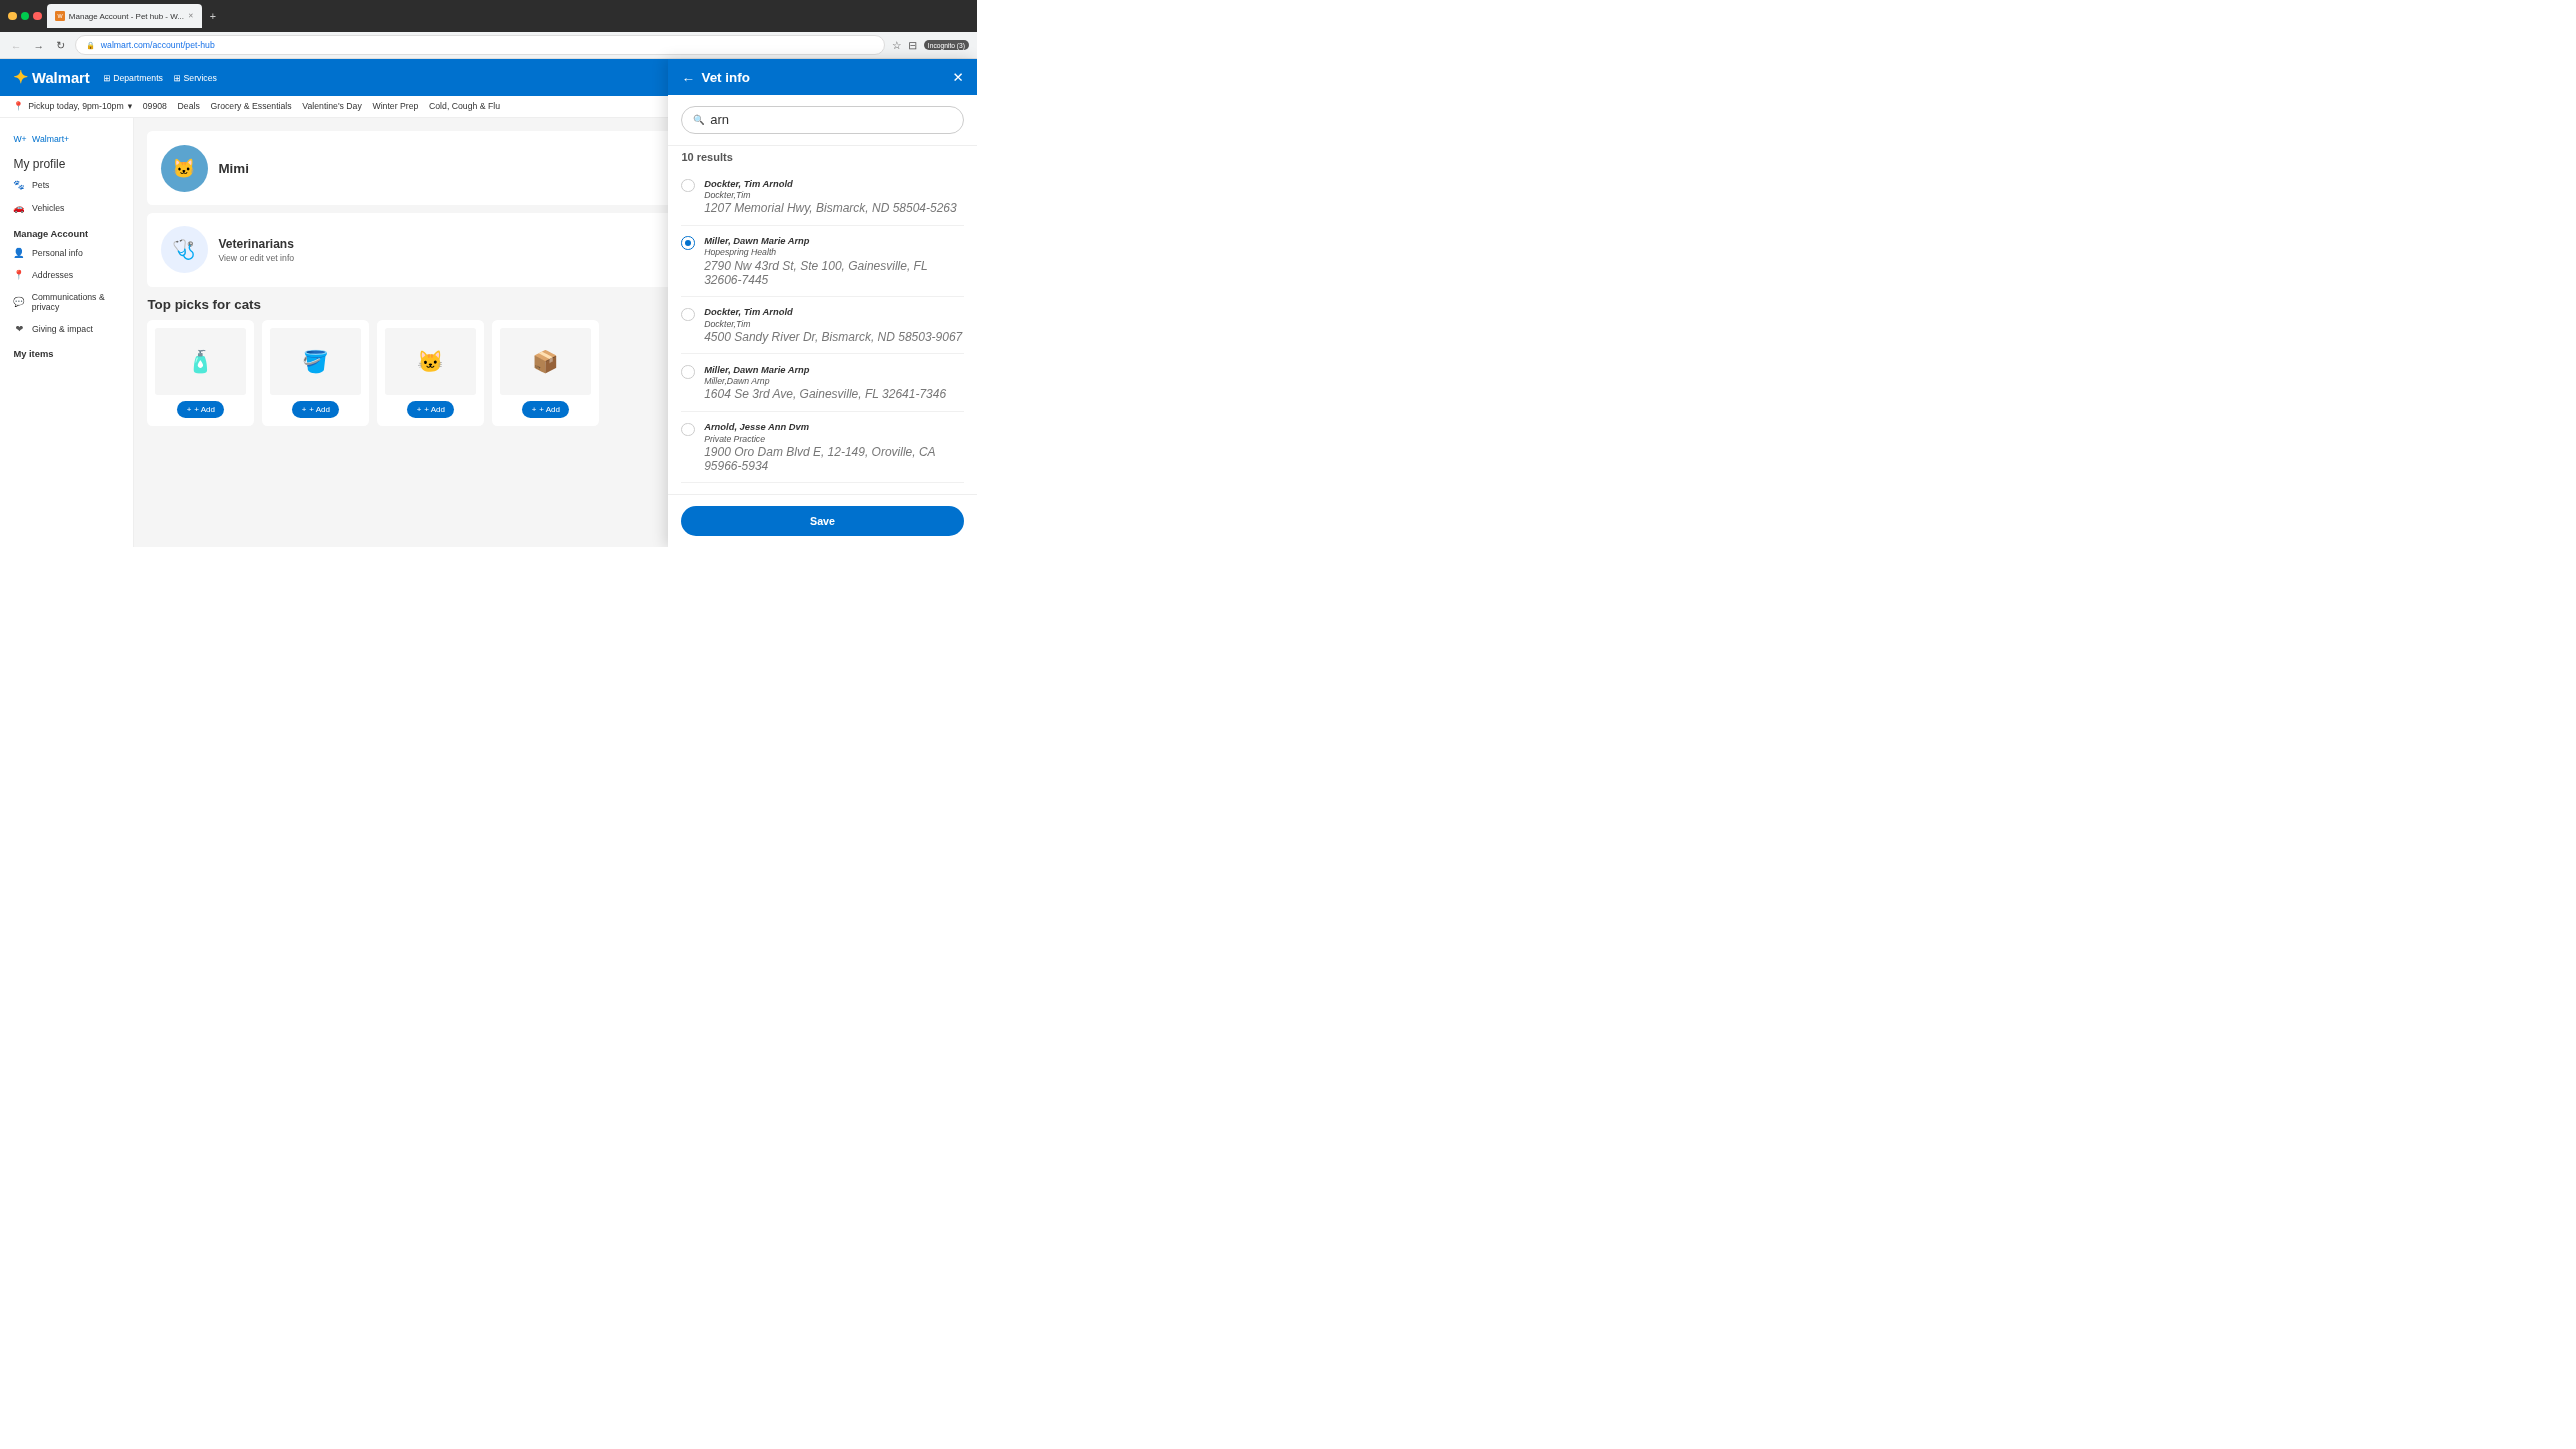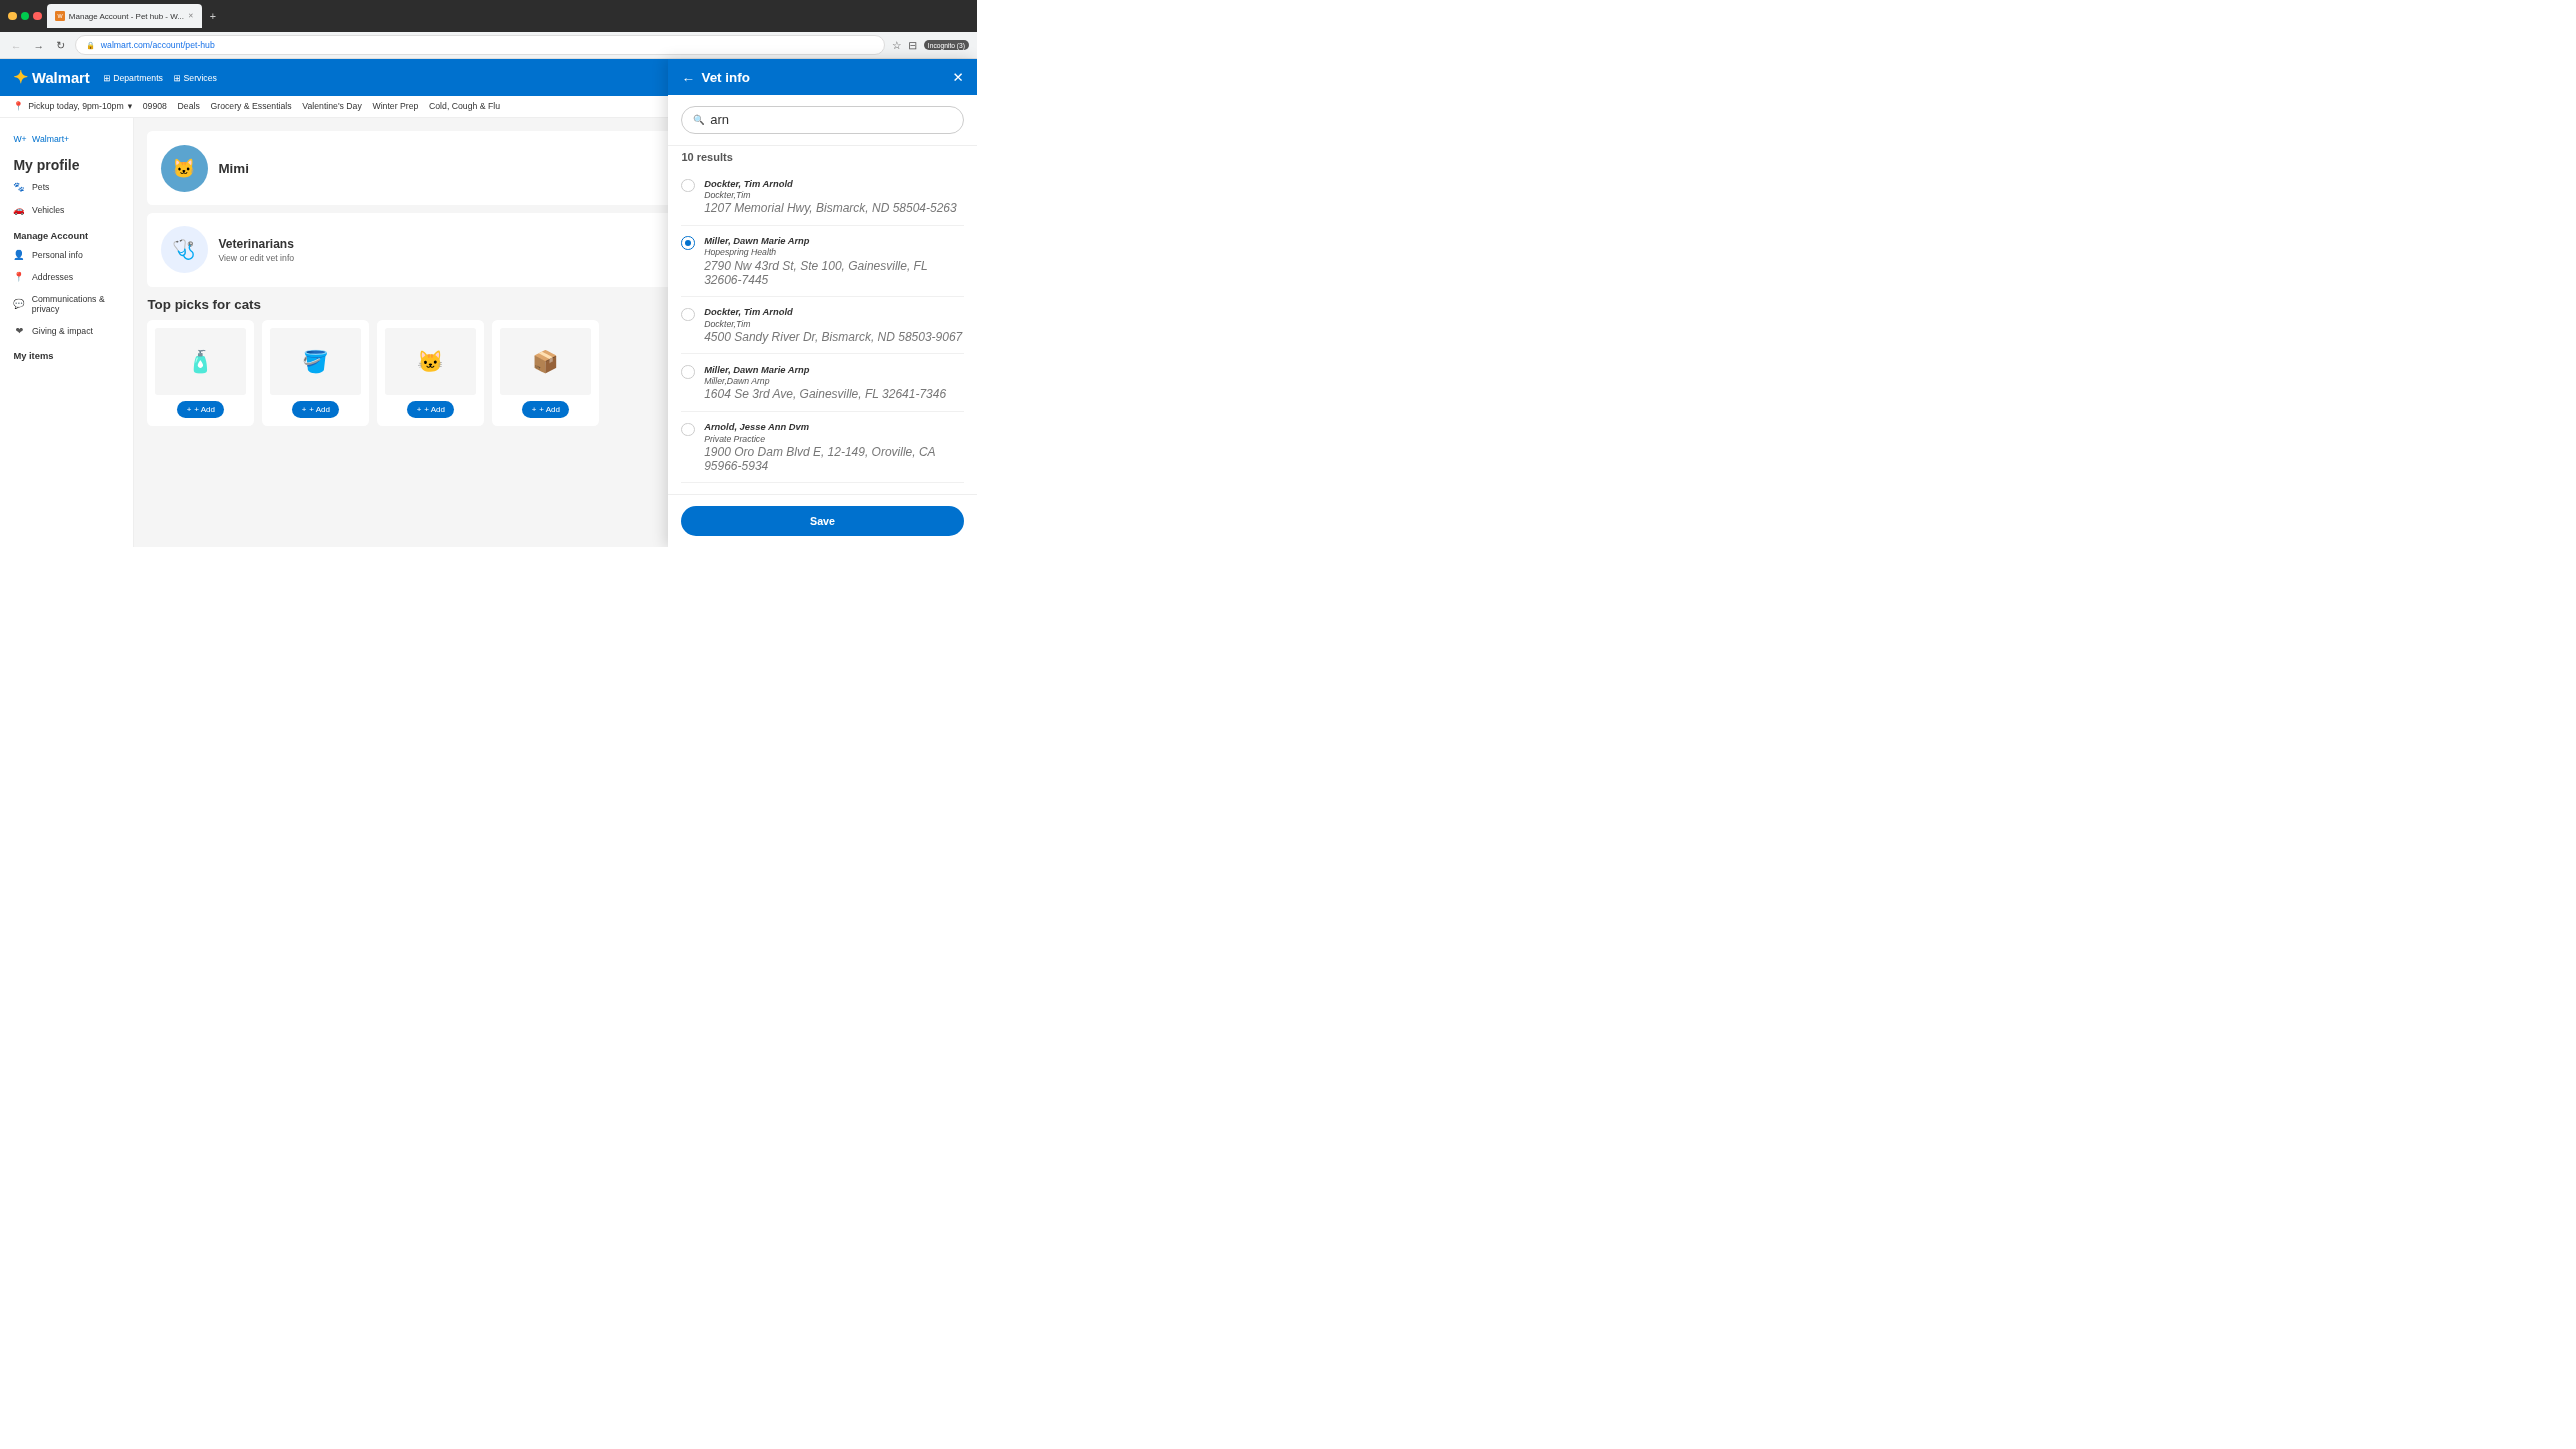--- a/index.html
+++ b/index.html
@@ -204,22 +204,22 @@
     }
     .sidebar-plus {
       display: flex; align-items: center; gap: 5.4px;
       padding: 5.4px 13.4px;
       color: #0071ce;
       font-size: 8.7px;
       cursor: pointer;
     }
     .sidebar-section-title {
       padding: 8px 13.4px 2.7px;
-      font-weight: bold;
-      font-size: 14px;
+      font-weight: normal;
+      font-size: 12px;
       color: #333;
     }
     .sidebar-item {
       display: flex; align-items: center; gap: 6.7px;
       padding: 5.4px 13.4px;
       color: #333;
       font-size: 8.7px;
       cursor: pointer;
     }
     .sidebar-icon { width: 12px; height: 12px; color: #555; font-size: 9.4px; text-align: center; }

